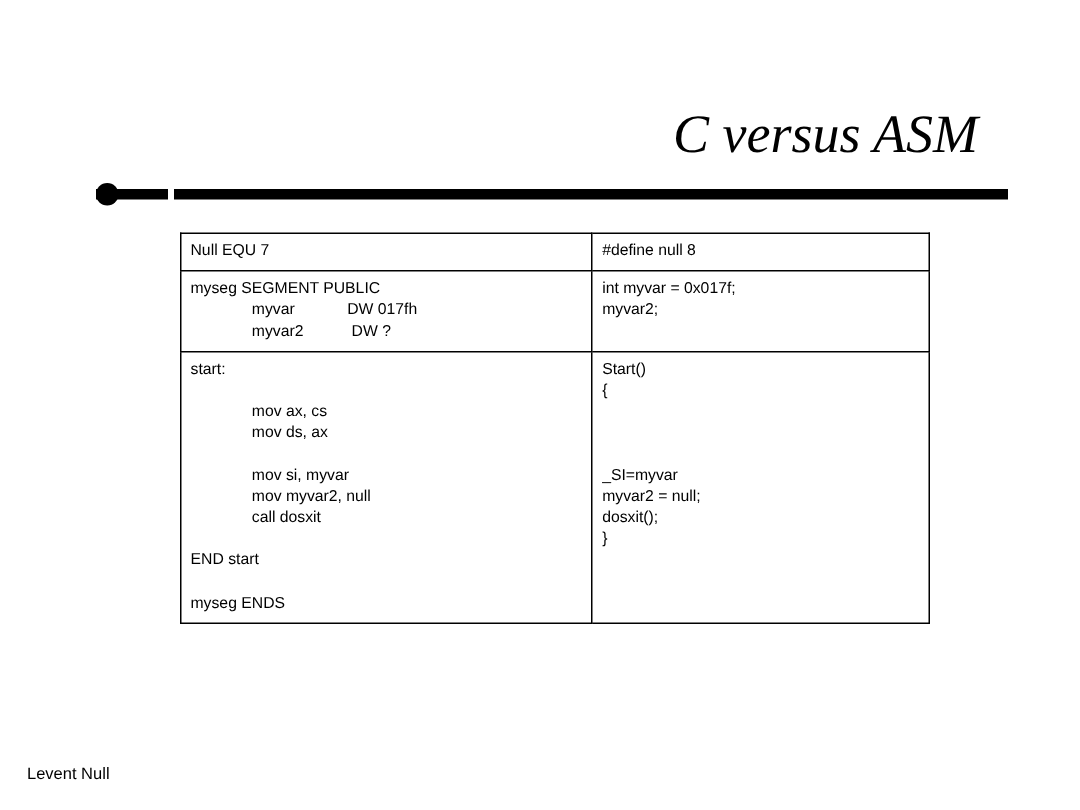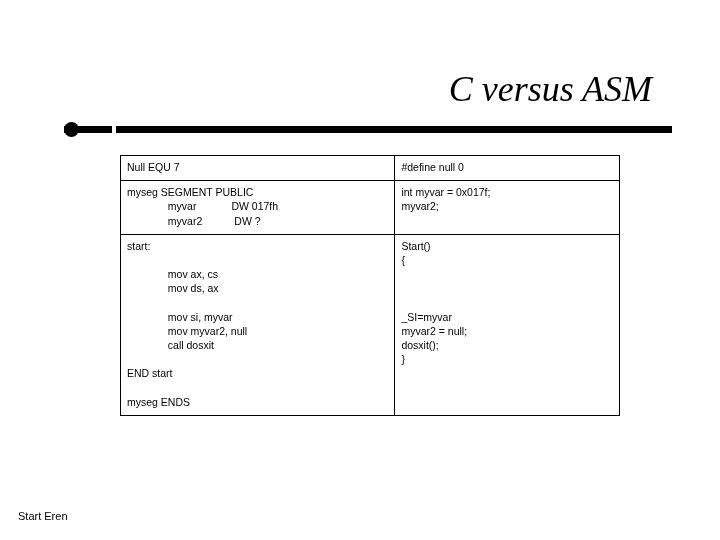--- a/index.html
+++ b/index.html
@@ -111,21 +111,21 @@
     <colgroup>
       <col class="col-asm">
       <col class="col-c">
     </colgroup>
     <tbody>
     <tr>
       <td>
             <pre class="code">Null EQU 7</pre>
           </td>
       <td>
-            <pre class="code">#define null 0</pre>
+            <pre class="code">#define null 8</pre>
           </td>
     </tr>
     <tr>
       <td>
             <pre class="code">myseg SEGMENT PUBLIC
               myvar            DW 017fh
               myvar2           DW ?</pre>
           </td>
       <td>
             <pre class="code">int myvar = 0x017f;
@@ -155,15 +155,15 @@
 
 _SI=myvar
 myvar2 = null;
 dosxit();
 }</pre>
           </td>
     </tr>
   </tbody>
     </table>
 
-  <div class="footer">Start Eren</div>
+  <div class="footer">Levent Null</div>
 
 </div>
 
 </body></html>

